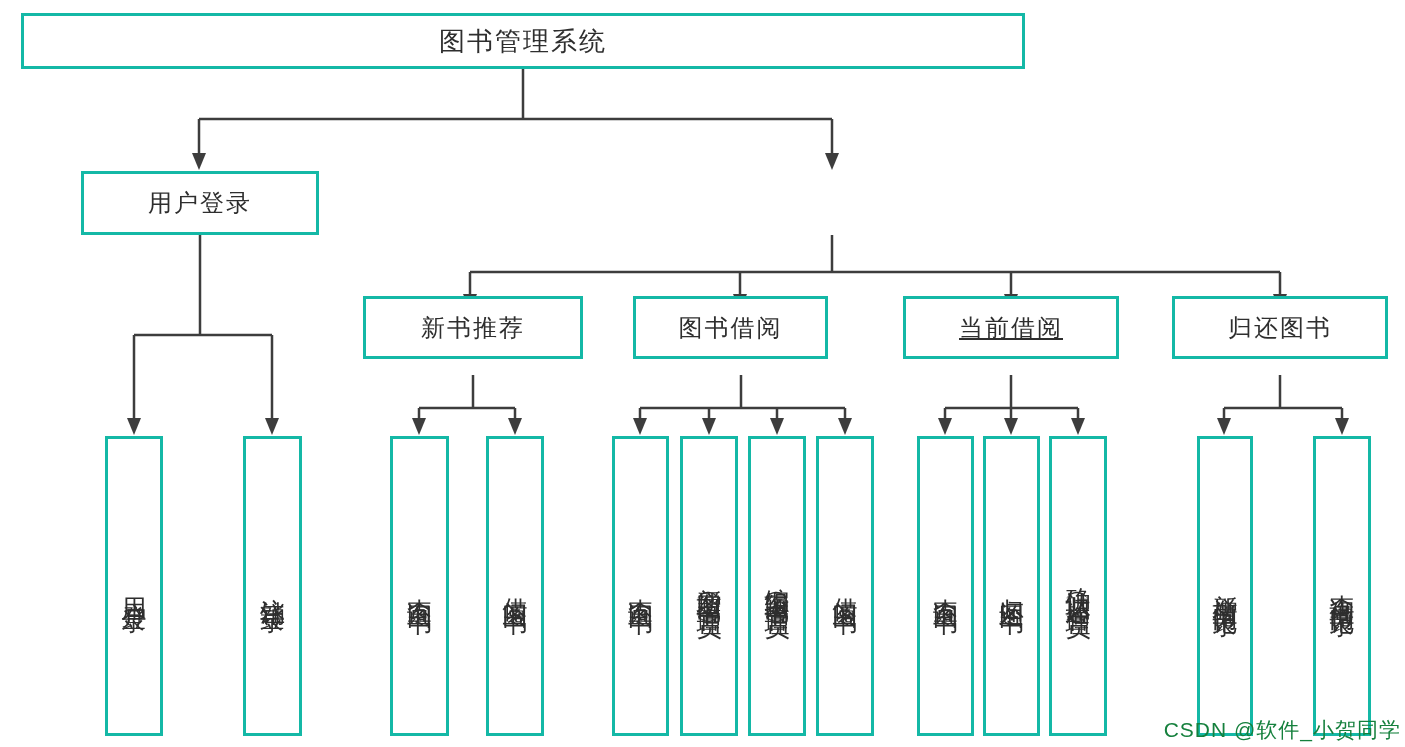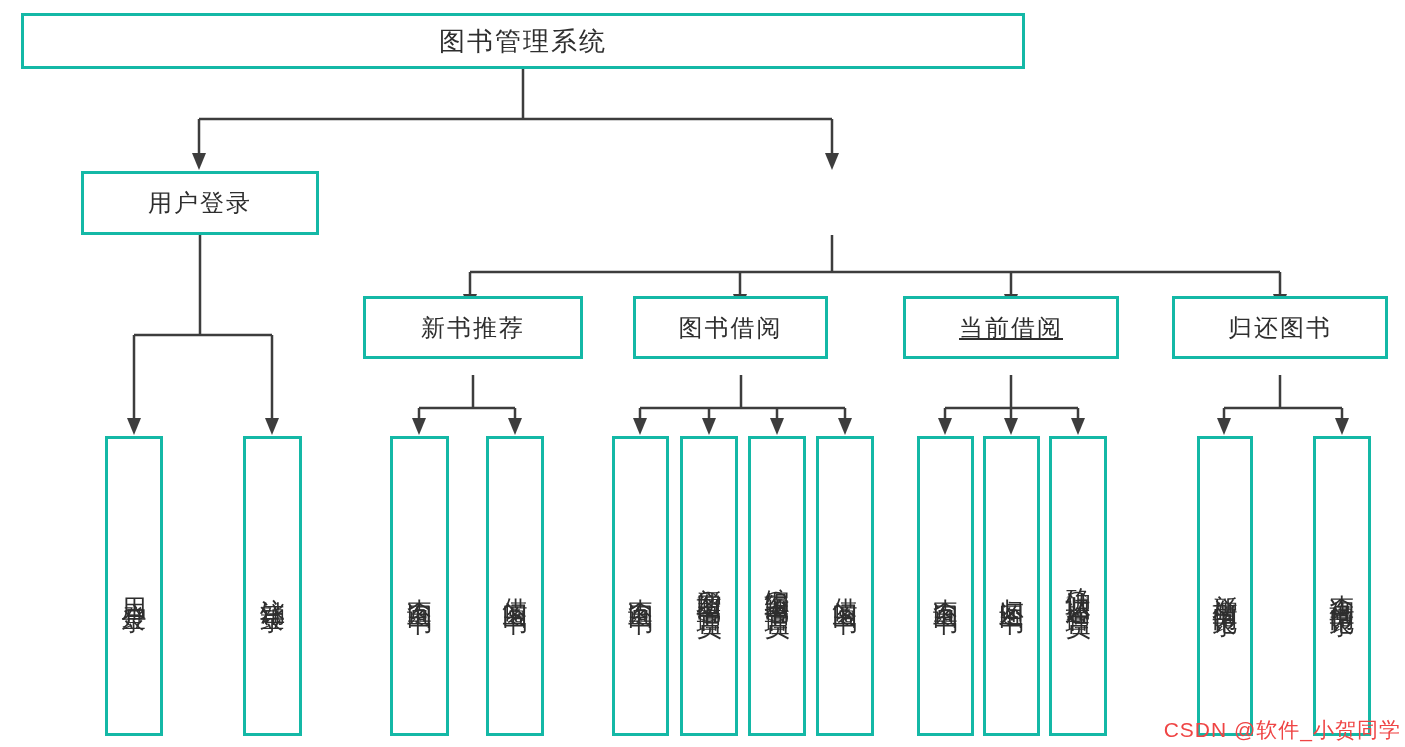--- a/index.html
+++ b/index.html
@@ -65,21 +65,21 @@
   .leaf-10 { left: 1049px; width: 58px; }
   .leaf-11 { left: 983px;  width: 57px; }
   .leaf-12 { left: 1197px; width: 56px; }
   .leaf-13 { left: 1313px; width: 58px; }
 
   .watermark {
     position: absolute;
     right: 4px;
     bottom: 3px;
     font-size: 21px;
-    color: #ef4444;
+    color: #15803d;
     letter-spacing: 1px;
     white-space: nowrap;
     z-index: 5;
   }
 </style>
 </head>
 <body>
 
 <div class="canvas">
 

